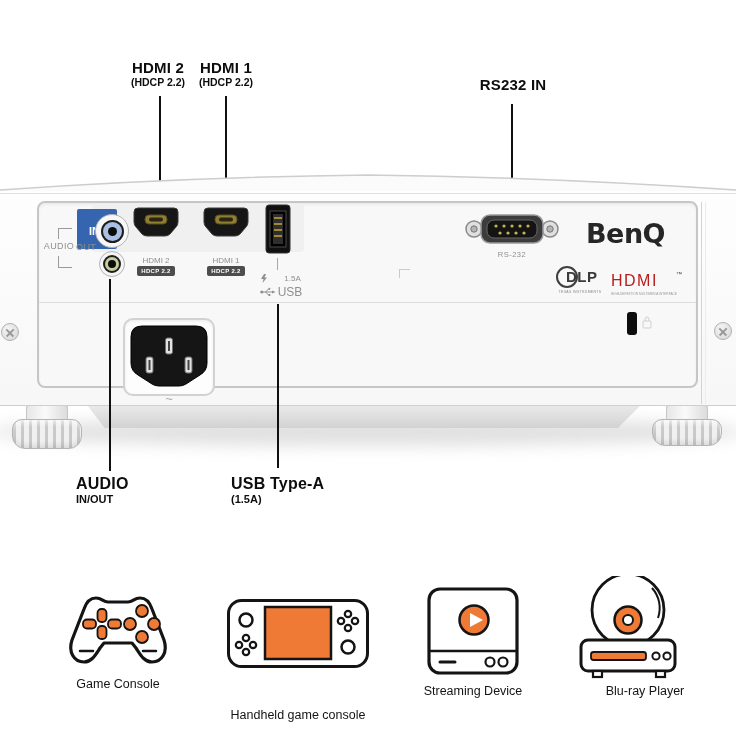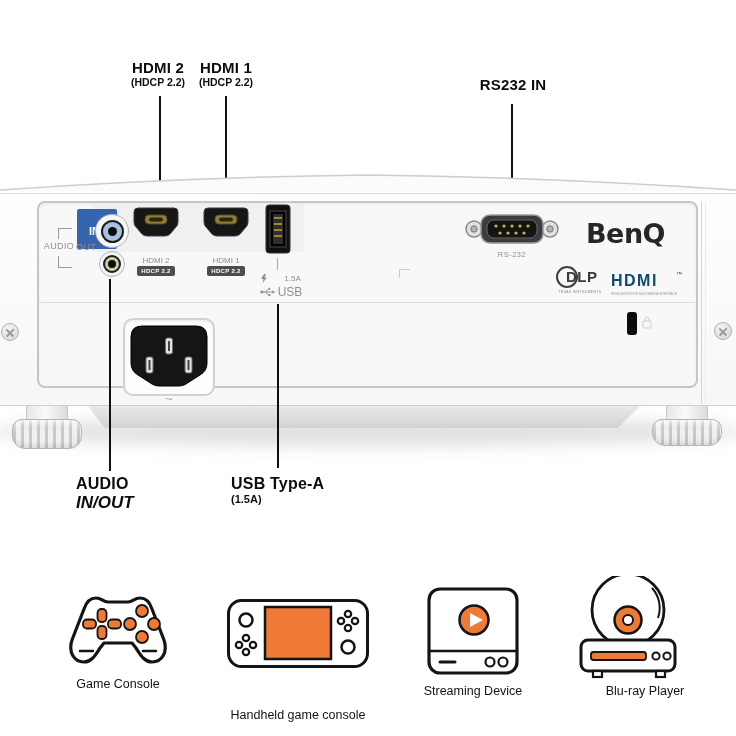--- a/index.html
+++ b/index.html
@@ -160,21 +160,21 @@
       <circle cx="44" cy="20" r="1.6" fill="#c8b44e"></circle>
       <circle cx="52" cy="20" r="1.6" fill="#c8b44e"></circle>
       <circle cx="60" cy="20" r="1.6" fill="#c8b44e"></circle>
   </svg>
   <div class="abs tc panel-gray" style="left:484px; top:234px; width:56px; font-size:7.5px; letter-spacing:.5px;">RS-232</div>
 
   <div class="abs" style="left:586px; top:202px; font-family:'DejaVu Sans',sans-serif; font-size:27px; font-weight:800; color:#262626; letter-spacing:-.5px;">BenQ</div>
   <div class="abs" style="left:556px; top:250px; width:22px; height:22px; border:2.5px solid #3f3f3f; border-radius:50%;"></div>
   <div class="abs" style="left:566px; top:252px; font-size:15px; font-weight:800; color:#3a3a3a; letter-spacing:.5px;">DLP</div>
   <div class="abs tc" style="left:551px; top:274px; width:58px; font-size:3.5px; color:#8a8a8a; letter-spacing:.3px;">TEXAS INSTRUMENTS</div>
-  <div class="abs" style="left:611px; top:256px; font-size:16px; font-weight:700; color:#0c4a6e; letter-spacing:1.5px;">HDMI</div>
+  <div class="abs" style="left:611px; top:256px; font-size:16px; font-weight:400; color:#b91c1c; letter-spacing:1.5px;">HDMI</div>
   <div class="abs" style="left:676px; top:255px; font-size:6px; color:#3a3a3a;">™</div>
   <div class="abs tc" style="left:608px; top:276px; width:72px; font-size:3.2px; color:#999;">HIGH-DEFINITION MULTIMEDIA INTERFACE</div>
 
   <div class="abs" style="left:627px; top:296px; width:10px; height:23px; background:#0d0d0d; border-radius:3px;"></div>
   <svg class="abs" style="left:641px; top:299px;" width="12" height="14" viewBox="0 0 12 14">
     <rect x="2" y="6" width="8" height="7" rx="1" fill="none" stroke="#cfcfcf"></rect>
     <path d="M4,6 V4 a2,2 0 0 1 4,0 V6" fill="none" stroke="#cfcfcf"></path>
   </svg>
   <div class="screw" style="left:1px; top:307px;">
     <div class="cr" style="transform:rotate(45deg);"></div>
@@ -183,21 +183,21 @@
   <div class="screw" style="left:714px; top:306px;">
     <div class="cr" style="transform:rotate(45deg);"></div>
     <div class="cr" style="transform:rotate(-45deg);"></div>
   </div>
 
   <div class="lead" style="left:109px; top:263px; height:192px;"></div>
   <div class="lead" style="left:277px; top:288px; height:164px;"></div>
 
   <div class="abs" style="left:76px; top:459px;">
     <div class="callout-title" style="font-size:16px;">AUDIO</div>
-    <div class="callout-sub" style="font-size:17px;font-style:italic;">IN/OUT</div>
+    <div class="callout-sub" style="font-size:11px;">IN/OUT</div>
   </div>
   <div class="abs" style="left:231px; top:459px;">
     <div class="callout-title" style="font-size:16px;">USB Type-A</div>
     <div class="callout-sub" style="font-size:11px;">(1.5A)</div>
   </div>
 
   <svg class="abs" style="left:56px; top:574px;" width="124" height="80" viewBox="0 0 124 80">
     <path d="M40,8 C33,8 30,13 28,19 L16,50 C12,62 18,72 28,72 C36,72 40,64 44,58 L48,53 H76 L80,58 C84,64 88,72 96,72 C106,72 112,62 108,50 L96,19 C94,13 91,8 84,8 C78,8 77,12 72,12 H52 C47,12 46,8 40,8 Z" fill="#fff" stroke="#141414" stroke-width="3.2" stroke-linejoin="round"></path>
     <rect x="41.5" y="19" width="9" height="13" rx="4" fill="#EE7A36" stroke="#141414" stroke-width="1.8"></rect>
     <rect x="41.5" y="36" width="9" height="13" rx="4" fill="#EE7A36" stroke="#141414" stroke-width="1.8"></rect>

